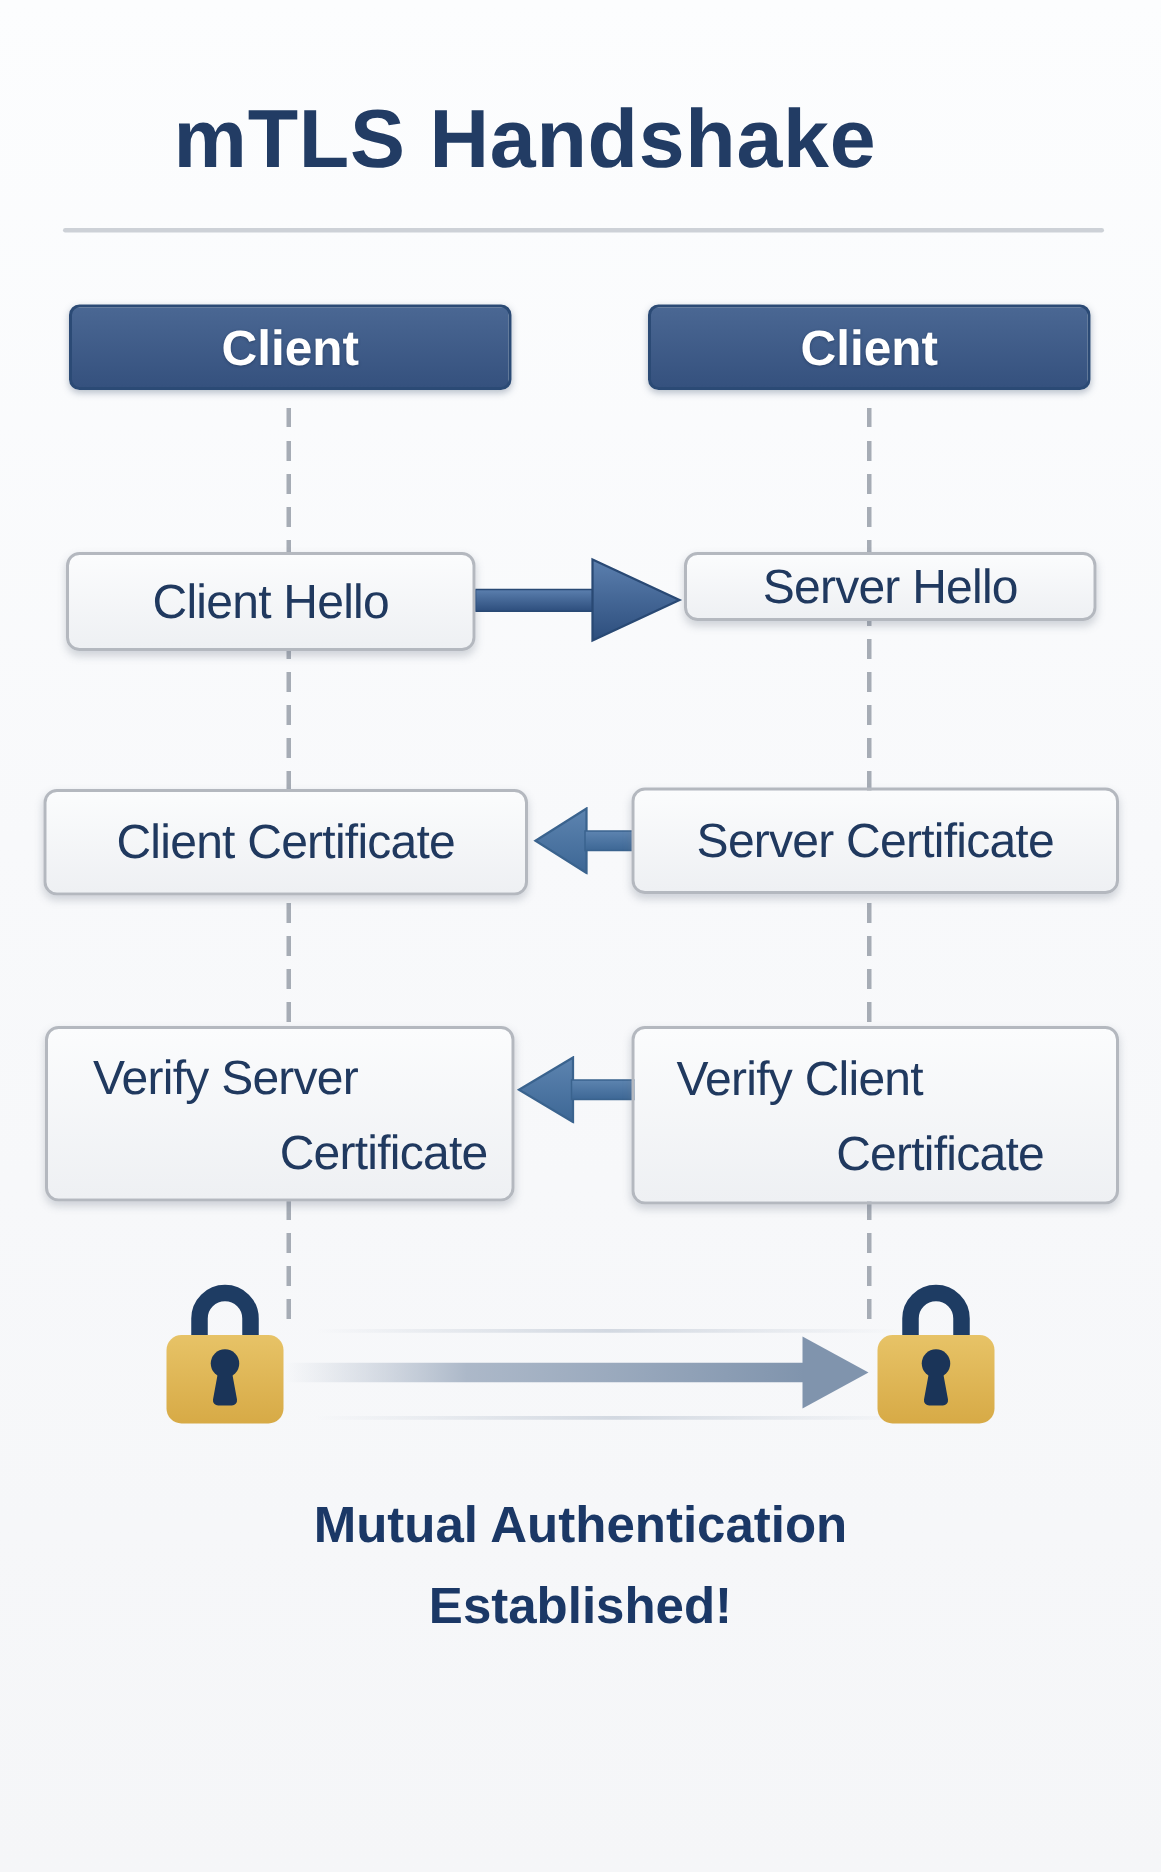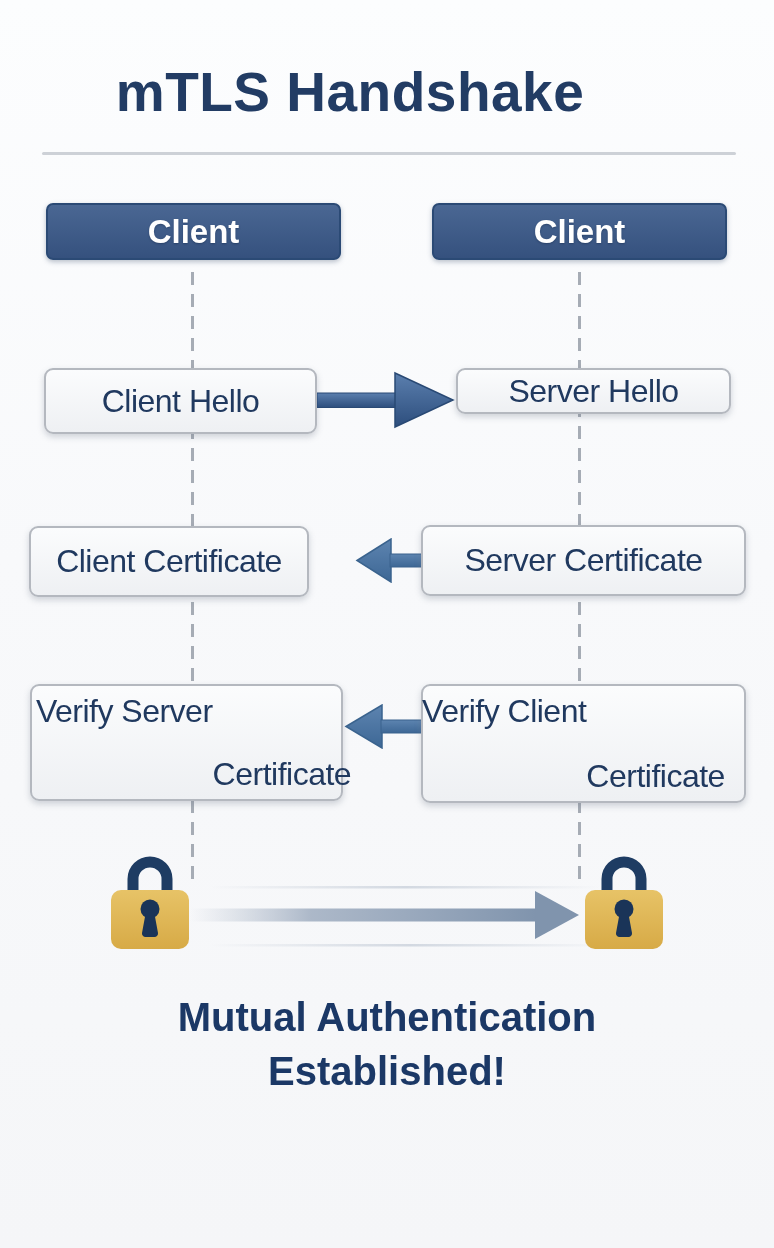--- a/index.html
+++ b/index.html
@@ -58,24 +58,24 @@
     background: linear-gradient(180deg, #fbfcfd, #eef0f3);
     border: 2px solid #b4b8bf; border-radius: 9px;
     box-sizing: border-box;
     display: flex; align-items: center; justify-content: center;
     color: #20395f; font-size: 32px; letter-spacing: -0.5px;
     box-shadow: 0 3px 6px rgba(110,120,135,0.30);
     white-space: nowrap;
   }
   .msg-client-hello  { left: 44px;  top: 368px; width: 273px; height: 66px; }
   .msg-server-hello  { left: 456px; top: 368px; width: 275px; height: 46px; }
-  .msg-client-cert   { left: 29px;  top: 526px; width: 280px; height: 71px; }
+  .msg-client-cert   { left: 29px;  top: 526px; width: 323px; height: 71px; }
   .msg-server-cert   { left: 421px; top: 525px; width: 325px; height: 71px; }
   .msg-verify {
-    flex-direction: row; justify-content: center; align-items: stretch;
+    flex-direction: column; justify-content: center; align-items: stretch;
     line-height: 50px;
   }
   .msg-verify-server { left: 30px;  top: 684px; width: 313px; height: 117px; }
   .msg-verify-client { left: 421px; top: 684px; width: 325px; height: 119px; }
   .msg-verify .line1 { align-self: flex-start; }
   .msg-verify .line2 { align-self: flex-end; }
   .msg-verify-server .line1 { margin-left: 30px; }
   .msg-verify-server .line2 { margin-right: 16px; }
   .msg-verify-client .line1 { margin-left: 28px; }
   .msg-verify-client .line2 { margin-right: 48px; }
@@ -89,21 +89,21 @@
 
   
   .lock-svg { position: absolute; display: block; }
   .lock-left  { left: 108px; top: 852px; }
   .lock-right { left: 582px; top: 852px; }
 
   
   .caption {
     position: absolute; left: 0; top: 990px; width: 774px;
     text-align: center;
-    font-size: 40px; font-weight: bold; line-height: 54px;
+    font-size: 34px; font-weight: bold; line-height: 54px;
     color: #1b3866;
   }
   .caption span { display: block; }
 </style>
 </head>
 <body>
 
 <div class="canvas">
 
   <svg width="0" height="0" style="position:absolute">

